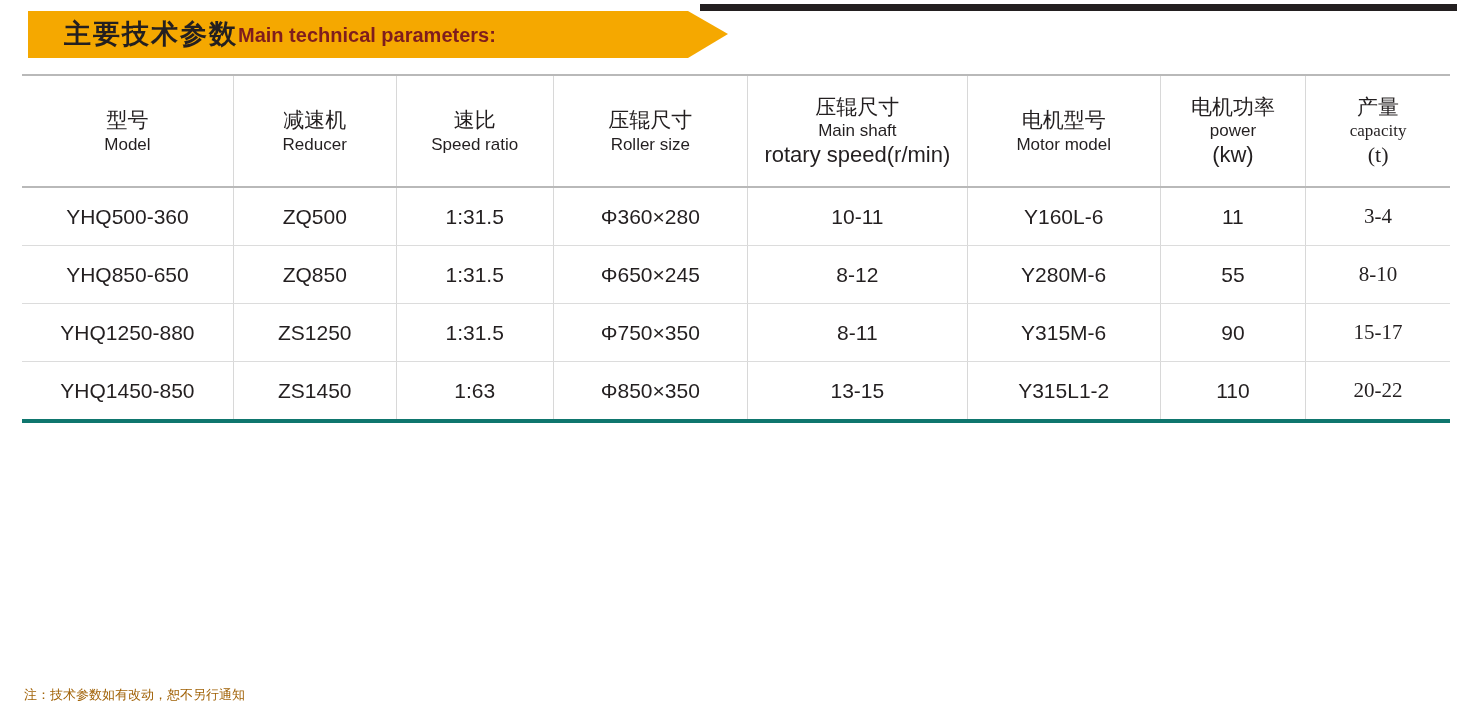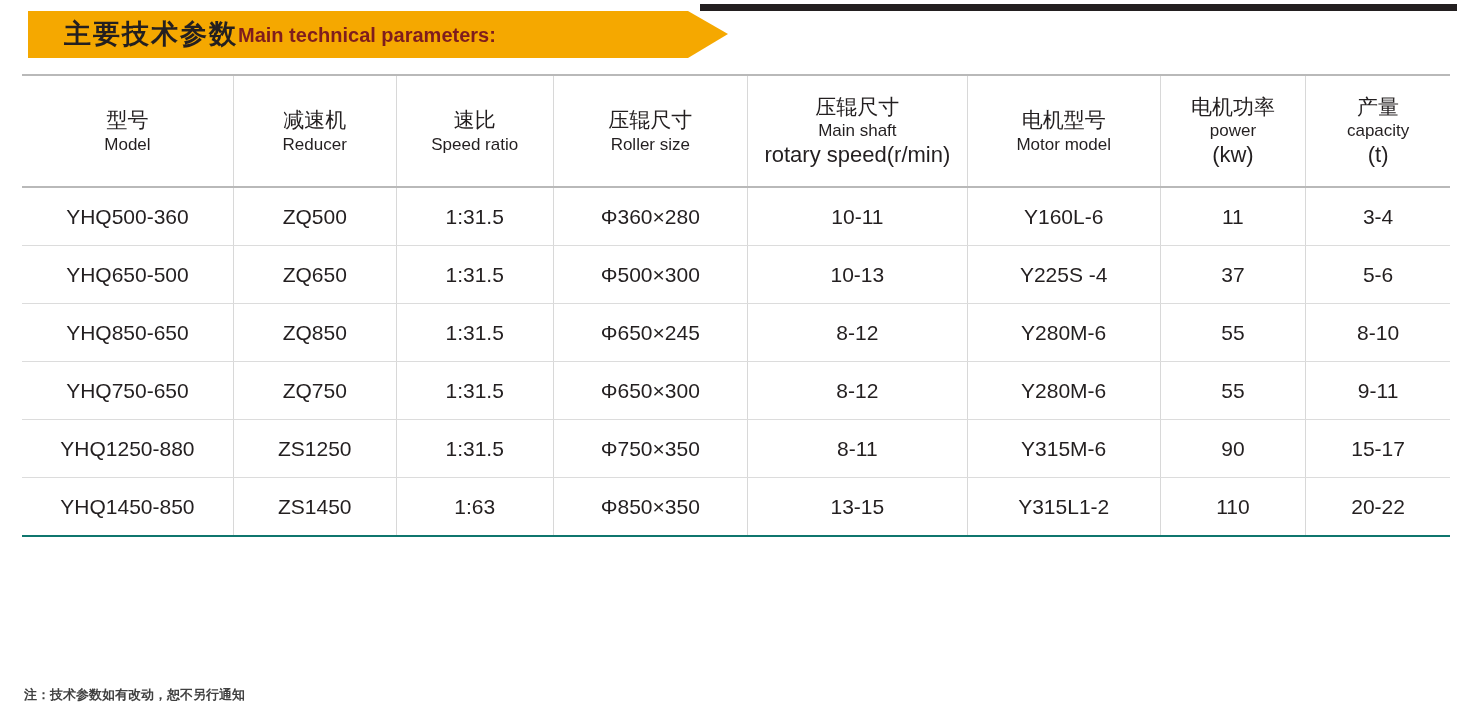--- a/index.html
+++ b/index.html
@@ -94,24 +94,24 @@
     margin-top: 24px;
   }
   table.spec tbody td {
     height: 57px;
     font-size: 21px;
     padding: 0 2px;
     border-top: none;
     border-bottom: 1px solid #dcdcdc;
   }
   table.spec tbody tr:last-child td {
-    border-bottom: 2px solid #0f766e;
+    border-bottom: 4px solid #0f766e;
   }
   table.spec th:first-child, table.spec td:first-child { border-left: none; }
-  table.spec th:last-child,  table.spec td:last-child  { border-right: none; }
+  table.spec th:last-child,  table.spec td:last-child  { border-right: none; font-family: Liberation Serif, serif; }
 
   .th-cn {
     display: block;
     font-size: 21px;
     line-height: 1.25;
   }
   .th-en {
     display: block;
     font-size: 17px;
     line-height: 1.25;
@@ -120,26 +120,25 @@
     display: block;
     font-size: 22px;
     line-height: 1.25;
   }
 
   .footnote {
     position: absolute;
     left: 24px;
     top: 686px;
     font-size: 13px;
-    color: #404040;
+    color: #a16207;
     white-space: nowrap;
     overflow: hidden;
     height: 16px;
     width: 600px;
-    font-weight: bold;
   }
 </style>
 </head>
 <body>
 
 <div class="page">
 
   <div class="header">
     <div class="header-bar-line"></div>
     <div class="header-tag">
@@ -204,50 +203,30 @@
           <td>YHQ500-360</td>
           <td>ZQ500</td>
           <td>1:31.5</td>
           <td>Φ360×280</td>
           <td>10-11</td>
           <td>Y160L-6</td>
           <td>11</td>
           <td>3-4</td>
         </tr>
         <tr>
-          <td>YHQ650-500</td>
-          <td>ZQ650</td>
-          <td>1:31.5</td>
-          <td>Φ500×300</td>
-          <td>10-13</td>
-          <td>Y225S -4</td>
-          <td>37</td>
-          <td>5-6</td>
-        </tr>
-        <tr>
           <td>YHQ850-650</td>
           <td>ZQ850</td>
           <td>1:31.5</td>
           <td>Φ650×245</td>
           <td>8-12</td>
           <td>Y280M-6</td>
           <td>55</td>
           <td>8-10</td>
         </tr>
         <tr>
-          <td>YHQ750-650</td>
-          <td>ZQ750</td>
-          <td>1:31.5</td>
-          <td>Φ650×300</td>
-          <td>8-12</td>
-          <td>Y280M-6</td>
-          <td>55</td>
-          <td>9-11</td>
-        </tr>
-        <tr>
           <td>YHQ1250-880</td>
           <td>ZS1250</td>
           <td>1:31.5</td>
           <td>Φ750×350</td>
           <td>8-11</td>
           <td>Y315M-6</td>
           <td>90</td>
           <td>15-17</td>
         </tr>
         <tr>

